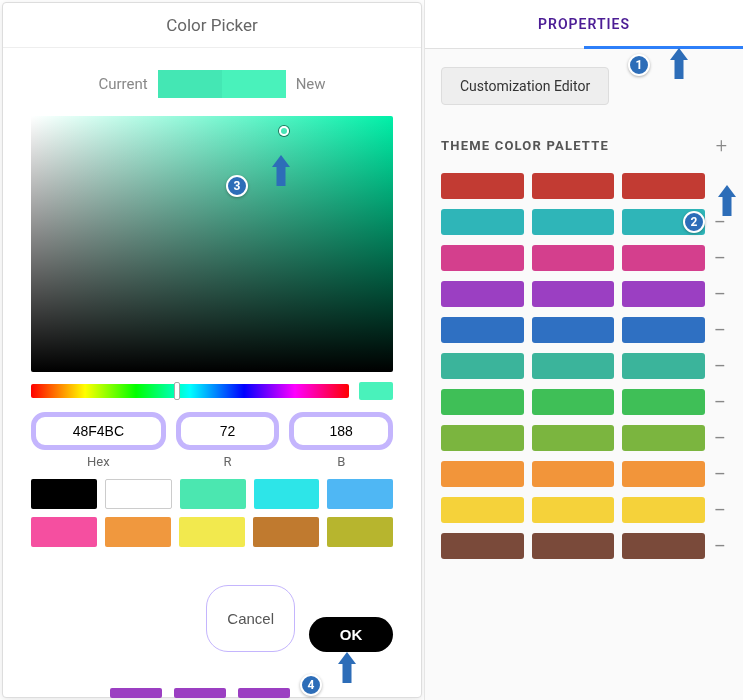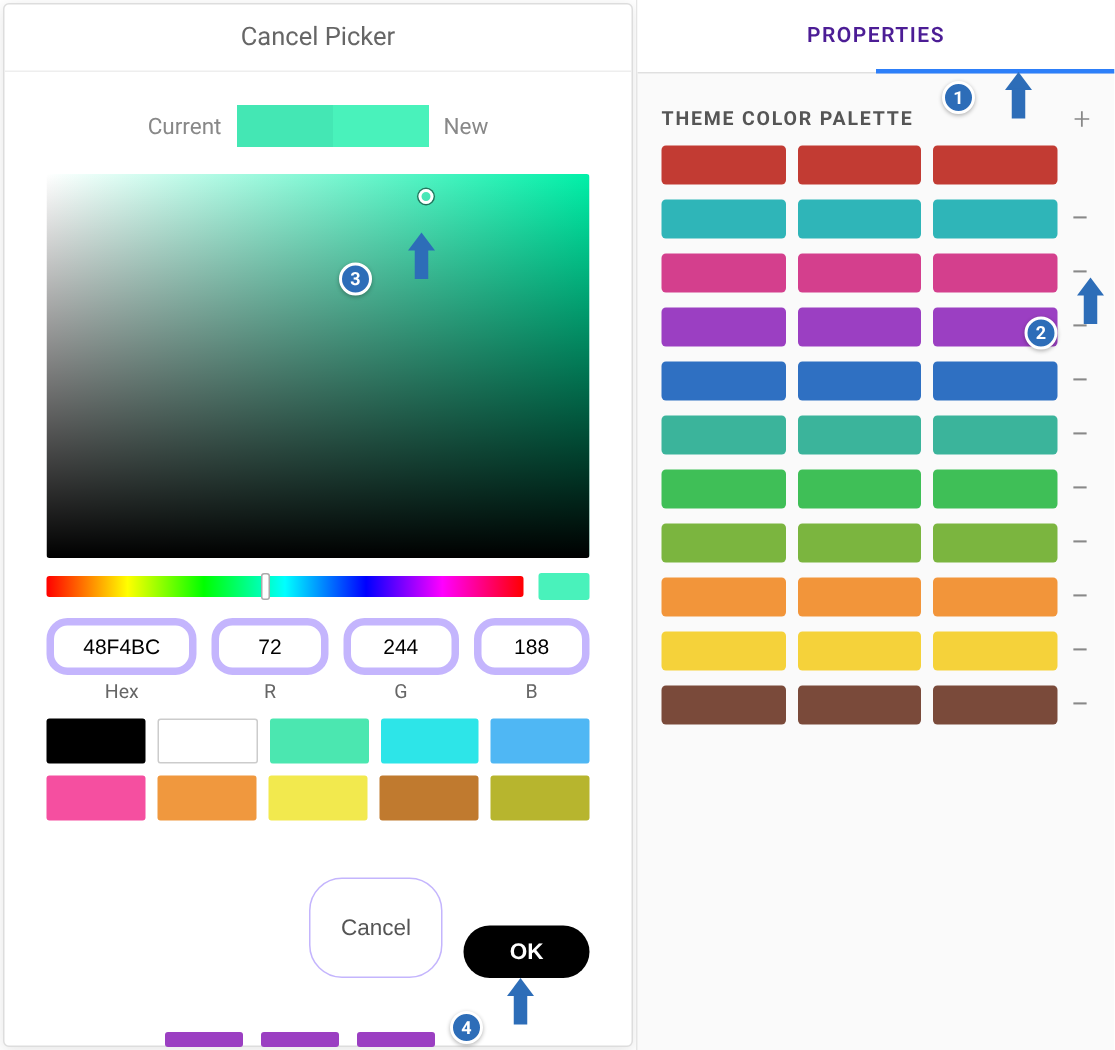--- a/index.html
+++ b/index.html
@@ -140,21 +140,21 @@
       padding: 10px 18px;
       background: #eee;
       border: 1px solid #ddd;
       border-radius: 4px;
       font-size: 14px;
       color: #333;
       cursor: pointer;
       margin-bottom: 28px;
     }
     
-    .section-head { display: flex; align-items: center; justify-content: space-between; margin-bottom: 6px; gap: 16px; }
+    .section-head { display: flex; align-items: center; justify-content: space-between; margin-bottom: 16px; gap: 16px; }
     .section-title { font-size: 13px; font-weight: 700; letter-spacing: 1.2px; color: #555; }
     .plus-icon { font-size: 20px; color: #888; cursor: pointer; font-weight: 300; }
     
     .theme-row { display: flex; align-items: center; gap: 8px; margin-bottom: 10px; }
     .theme-sw { flex: 1; height: 26px; border-radius: 3px; cursor: pointer; }
     .minus-icon { width: 14px; text-align: center; color: #888; font-size: 18px; line-height: 1; cursor: pointer; }
     .minus-spacer { width: 14px; }
     
     
     .marker {
@@ -204,21 +204,21 @@
       gap: 12px;
     }
     .bottom-strip .bs { width: 52px; height: 10px; border-radius: 2px; }
   </style>
 </head>
 <body>
 
 <div class="layout">
 
   <div class="picker-panel">
-    <div class="picker-header">Cancel Picker</div>
+    <div class="picker-header">Color Picker</div>
     <div class="picker-body">
       <div class="current-new-row">
         <span class="lbl">Current</span>
         <div class="swatch-pair">
           <div class="sw swatch-current"></div>
           <div class="sw swatch-new"></div>
         </div>
         <span class="lbl">New</span>
       </div>
 
@@ -234,24 +234,20 @@
       </div>
 
       <div class="value-row">
         <div class="value-col hex">
           <input value="48F4BC" style="">
           <span class="lbl">Hex</span>
         </div>
         <div class="value-col rgb">
           <input value="72" style="">
           <span class="lbl">R</span>
-        </div>
-        <div class="value-col rgb">
-          <input value="244" style="">
-          <span class="lbl">G</span>
         </div>
         <div class="value-col rgb">
           <input value="188" style="">
           <span class="lbl">B</span>
         </div>
       </div>
 
       <div class="palette-grid" id="preset-grid">
           <div class="palette-row">
             <div class="cell" style="background: rgb(0, 0, 0);"></div>
@@ -275,20 +271,21 @@
       <button class="btn btn-ok">OK</button>
     </div>
   </div>
 
   <div class="side-panel">
     <div class="tabs">
       <div class="tab">PROPERTIES</div>
       <div class="tab-underline"></div>
     </div>
     <div class="side-body">
+      <div class="cust-btn">Customization Editor</div>
       
       <div class="section-head">
         <div class="section-title">THEME COLOR PALETTE</div>
         <div class="plus-icon">+</div>
       </div>
       
       <div id="theme-rows">
           <div class="theme-row">
             <div class="theme-sw" style="background: rgb(194, 59, 51);"></div>
             <div class="theme-sw" style="background: rgb(194, 59, 51);"></div>

